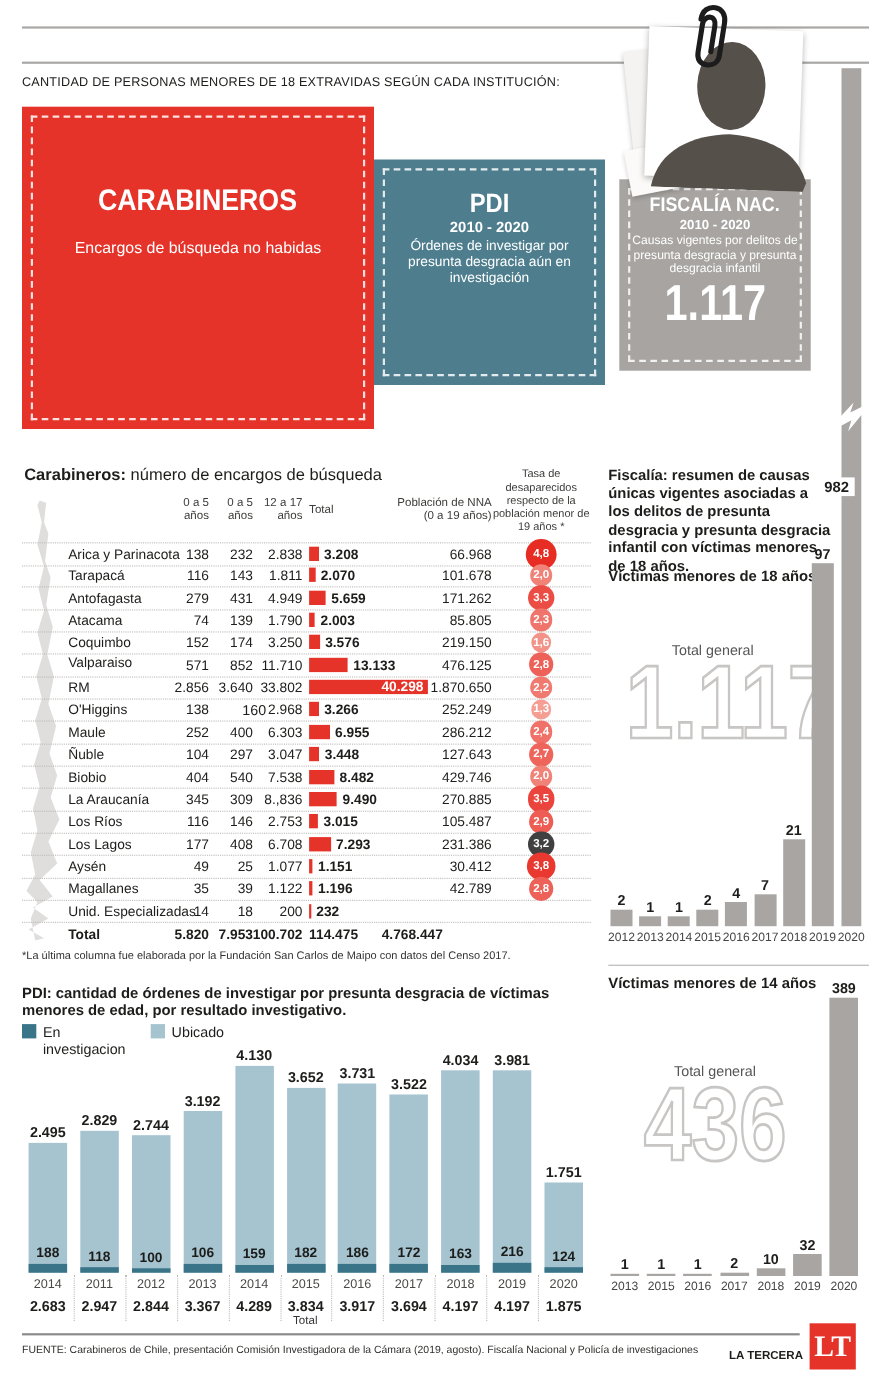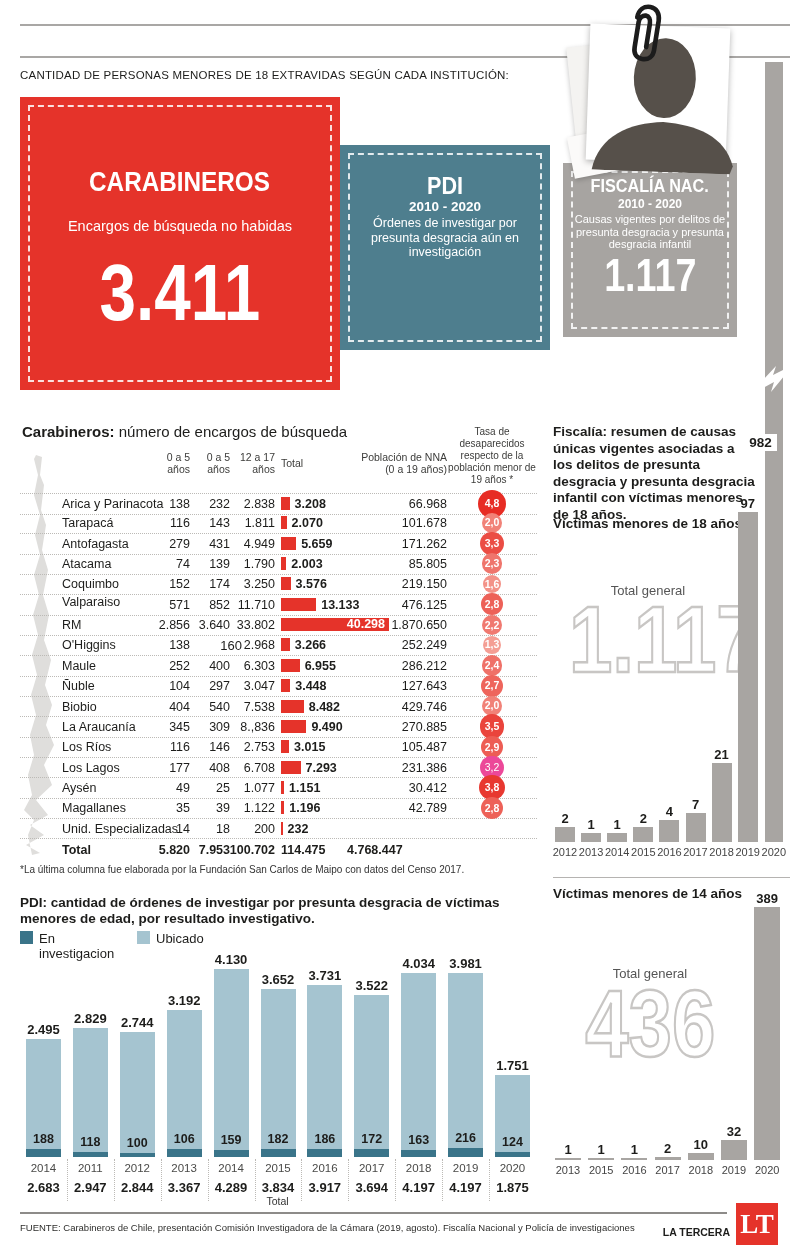--- a/index.html
+++ b/index.html
@@ -29,21 +29,20 @@
 
   <div class="abs" style="left:765px;top:62px;width:18px;height:780px;background:#a8a5a2;"></div>
   <svg class="abs" style="left:763px;top:366px;" width="22" height="32" viewBox="0 0 22 32">
     <polygon points="0,14 13,0 10,9 22,3 22,9 8,26 11,16 0,22" fill="#ffffff"></polygon>
   </svg>
 
   <div class="box" style="left:20px;top:97px;width:320px;height:293px;background:#e5332a;">
     <div class="inner"></div>
     <div class="abs b" style="left:0;right:0;top:70px;font-size:27px;"><span class="cond9">CARABINEROS</span></div>
     <div class="abs" style="left:0;right:0;top:121px;font-size:14.5px;">Encargos de búsqueda no habidas</div>
-    <div class="abs b" style="left:0;right:0;top:150px;font-size:80px;"><span class="cond">3.411</span></div>
   </div>
 
   <div class="box" style="left:340px;top:145px;width:210px;height:205px;background:#4e7e8e;">
     <div class="inner"></div>
     <div class="abs b" style="left:0;right:0;top:27px;font-size:24px;"><span class="cond9">PDI</span></div>
     <div class="abs b" style="left:0;right:0;top:54px;font-size:13.5px;">2010 - 2020</div>
     <div class="abs" style="left:14px;right:14px;top:71px;font-size:12.5px;line-height:14.5px;">Órdenes de investigar por presunta desgracia aún en investigación</div>
   </div>
 
   <div class="box" style="left:563px;top:163px;width:174px;height:174px;background:#a7a4a1;">
@@ -217,21 +216,21 @@
         <div style="position: absolute; left: 460.795px; top: -1.03px; width: 22.41px; height: 22.41px; border-radius: 50%; background: rgb(237, 93, 84); color: rgb(255, 255, 255); font-weight: bold; font-size: 10.5px; line-height: 22.41px; text-align: center; z-index: 2;">2,9</div>
       </div>
       <div style="position: absolute; left: 20px; top: 757.05px; width: 517px; height: 20.35px; border-bottom: 1px dotted rgb(188, 186, 182);">
         <div style="position: absolute; left: 42px; top: 3.5px; font-size: 12.5px;">Los Lagos</div>
         <div style="position: absolute; left: 110px; top: 3.5px; width: 60px; text-align: right; font-size: 12.5px;">177</div>
         <div style="position: absolute; left: 160px; top: 3.5px; width: 50px; text-align: right; font-size: 12.5px;">408</div>
         <div style="position: absolute; left: 195px; top: 3.5px; width: 60px; text-align: right; font-size: 12.5px;">6.708</div>
         <div style="position: absolute; left: 261px; top: 3.5px; width: 19.5452px; height: 13px; background: rgb(229, 51, 42);"></div>
         <div style="position: absolute; left: 285.545px; top: 3.5px; font-weight: bold; font-size: 12.5px;">7.293</div>
         <div style="position: absolute; left: 327px; top: 3.5px; width: 100px; text-align: right; font-size: 12.5px;">231.386</div>
-        <div style="position: absolute; left: 460.36px; top: -1.465px; width: 23.28px; height: 23.28px; border-radius: 50%; background: #ec4899; color: rgb(255, 255, 255); font-weight: normal; font-size: 10.5px; line-height: 23.28px; text-align: center; z-index: 2;">3,2</div>
+        <div style="position: absolute; left: 460.36px; top: -1.465px; width: 23.28px; height: 23.28px; border-radius: 50%; background: #404040; color: rgb(255, 255, 255); font-weight: bold; font-size: 10.5px; line-height: 23.28px; text-align: center; z-index: 2;">3,2</div>
       </div>
       <div style="position: absolute; left: 20px; top: 777.4px; width: 517px; height: 20.35px; border-bottom: 1px dotted rgb(188, 186, 182);">
         <div style="position: absolute; left: 42px; top: 3.5px; font-size: 12.5px;">Aysén</div>
         <div style="position: absolute; left: 110px; top: 3.5px; width: 60px; text-align: right; font-size: 12.5px;">49</div>
         <div style="position: absolute; left: 160px; top: 3.5px; width: 50px; text-align: right; font-size: 12.5px;">25</div>
         <div style="position: absolute; left: 195px; top: 3.5px; width: 60px; text-align: right; font-size: 12.5px;">1.077</div>
         <div style="position: absolute; left: 261px; top: 3.5px; width: 3.08468px; height: 13px; background: rgb(229, 51, 42);"></div>
         <div style="position: absolute; left: 269.085px; top: 3.5px; font-weight: bold; font-size: 12.5px;">1.151</div>
         <div style="position: absolute; left: 327px; top: 3.5px; width: 100px; text-align: right; font-size: 12.5px;">30.412</div>
         <div style="position: absolute; left: 459.49px; top: -2.335px; width: 25.02px; height: 25.02px; border-radius: 50%; background: rgb(232, 56, 48); color: rgb(255, 255, 255); font-weight: bold; font-size: 10.5px; line-height: 25.02px; text-align: center; z-index: 2;">3,8</div>

